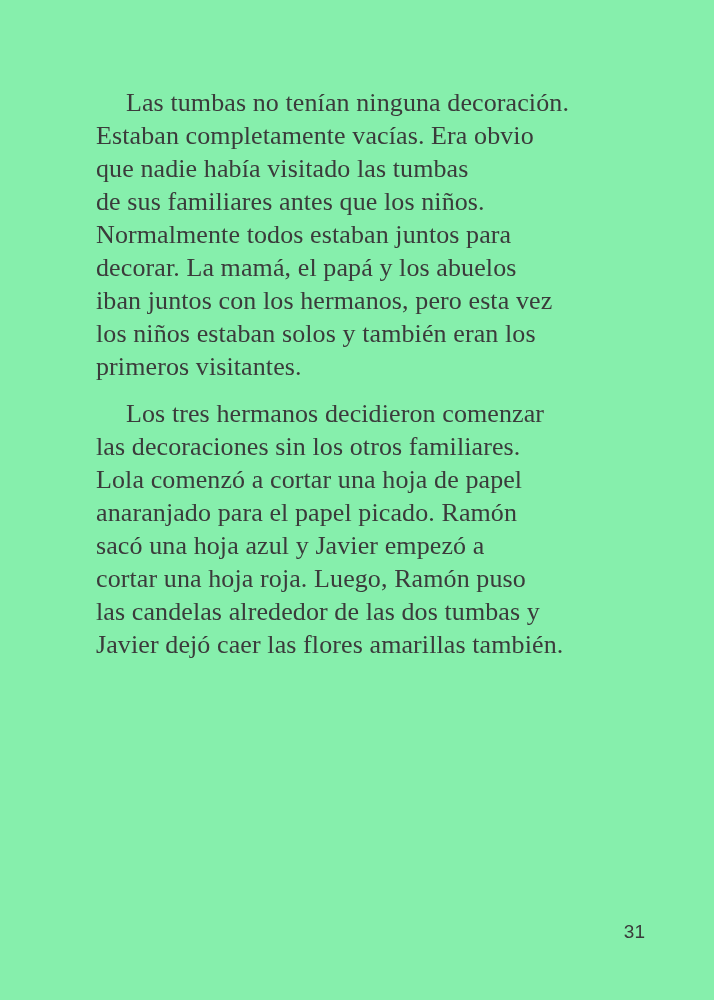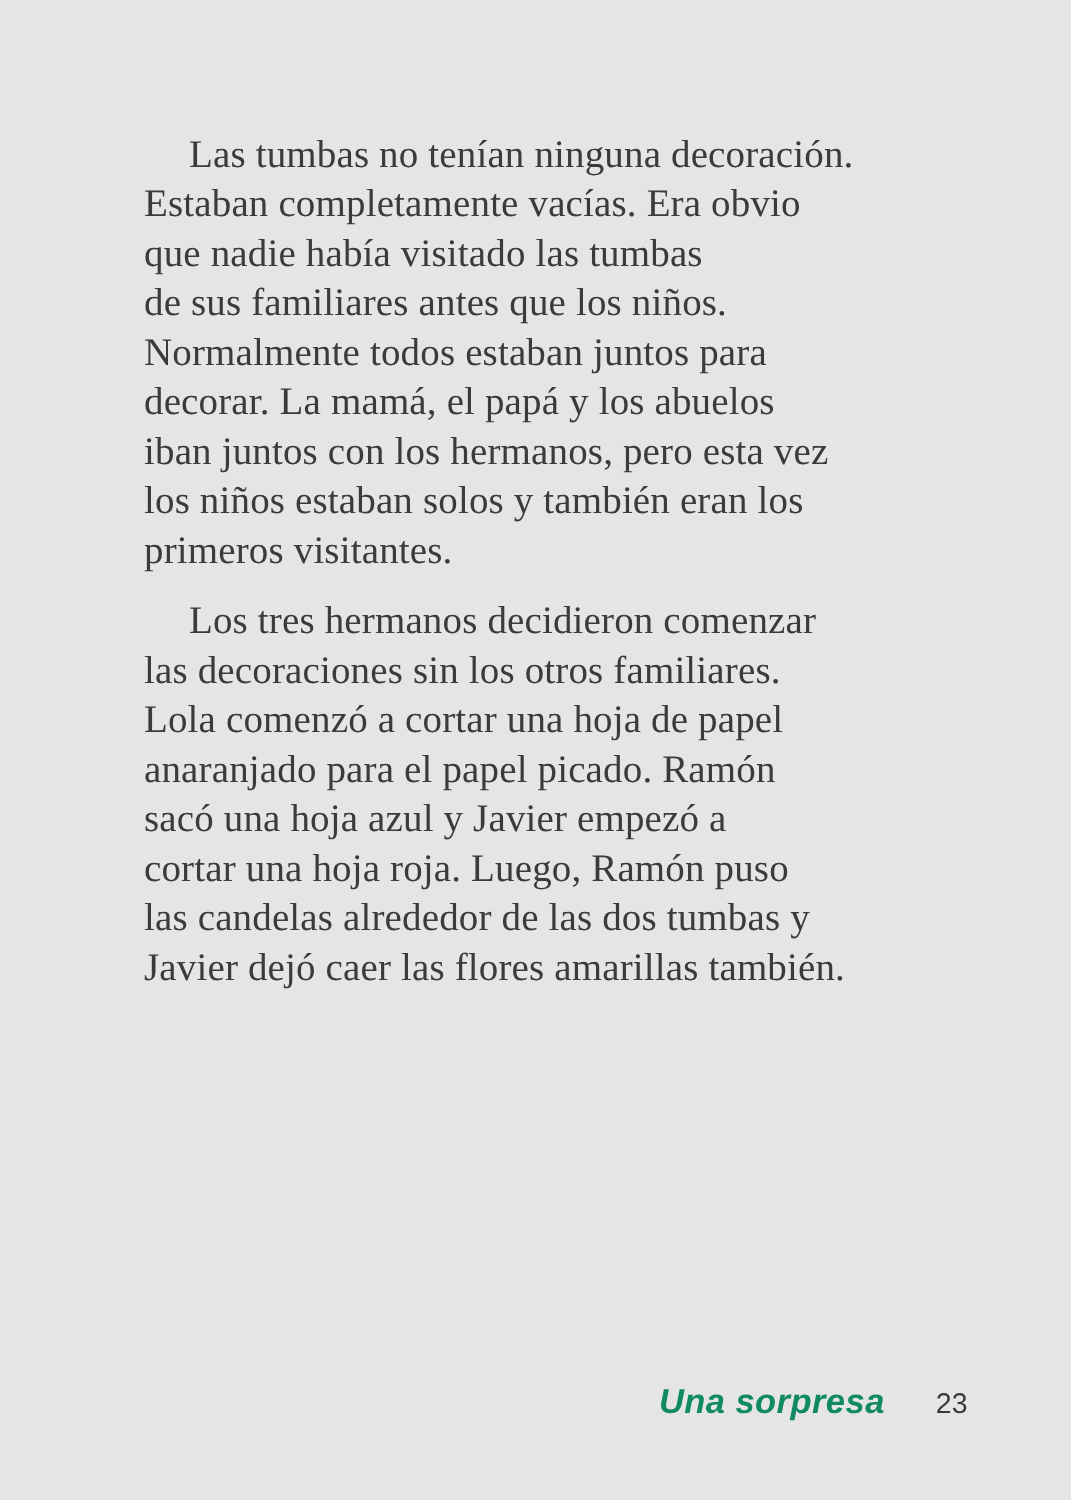--- a/index.html
+++ b/index.html
@@ -4,21 +4,21 @@
 <style>
   html, body {
     margin: 0;
     padding: 0;
     background: #ffffff;
   }
   .book-page {
     position: relative;
     width: 714px;
     height: 1000px;
-    background: #e5e5e5;
+    background: #86efac;
     overflow: hidden;
     font-family: "Liberation Serif", serif;
   }
   .text-block {
     position: absolute;
     top: 86px;
     left: 96px;
     width: 560px;
   }
   .body-paragraph {
@@ -70,16 +70,15 @@
 las decoraciones sin los otros familiares.
 Lola comenzó a cortar una hoja de papel
 anaranjado para el papel picado. Ramón
 sacó una hoja azul y Javier empezó a
 cortar una hoja roja. Luego, Ramón puso
 las candelas alrededor de las dos tumbas y
 Javier dejó caer las flores amarillas también.</p>
   </div>
 
   <div class="page-footer">
-    <span class="chapter-title">Una sorpresa</span>
-    <span class="page-number">23</span>
+    <span class="page-number">31</span>
   </div>
 </div>
 
 </body></html>

